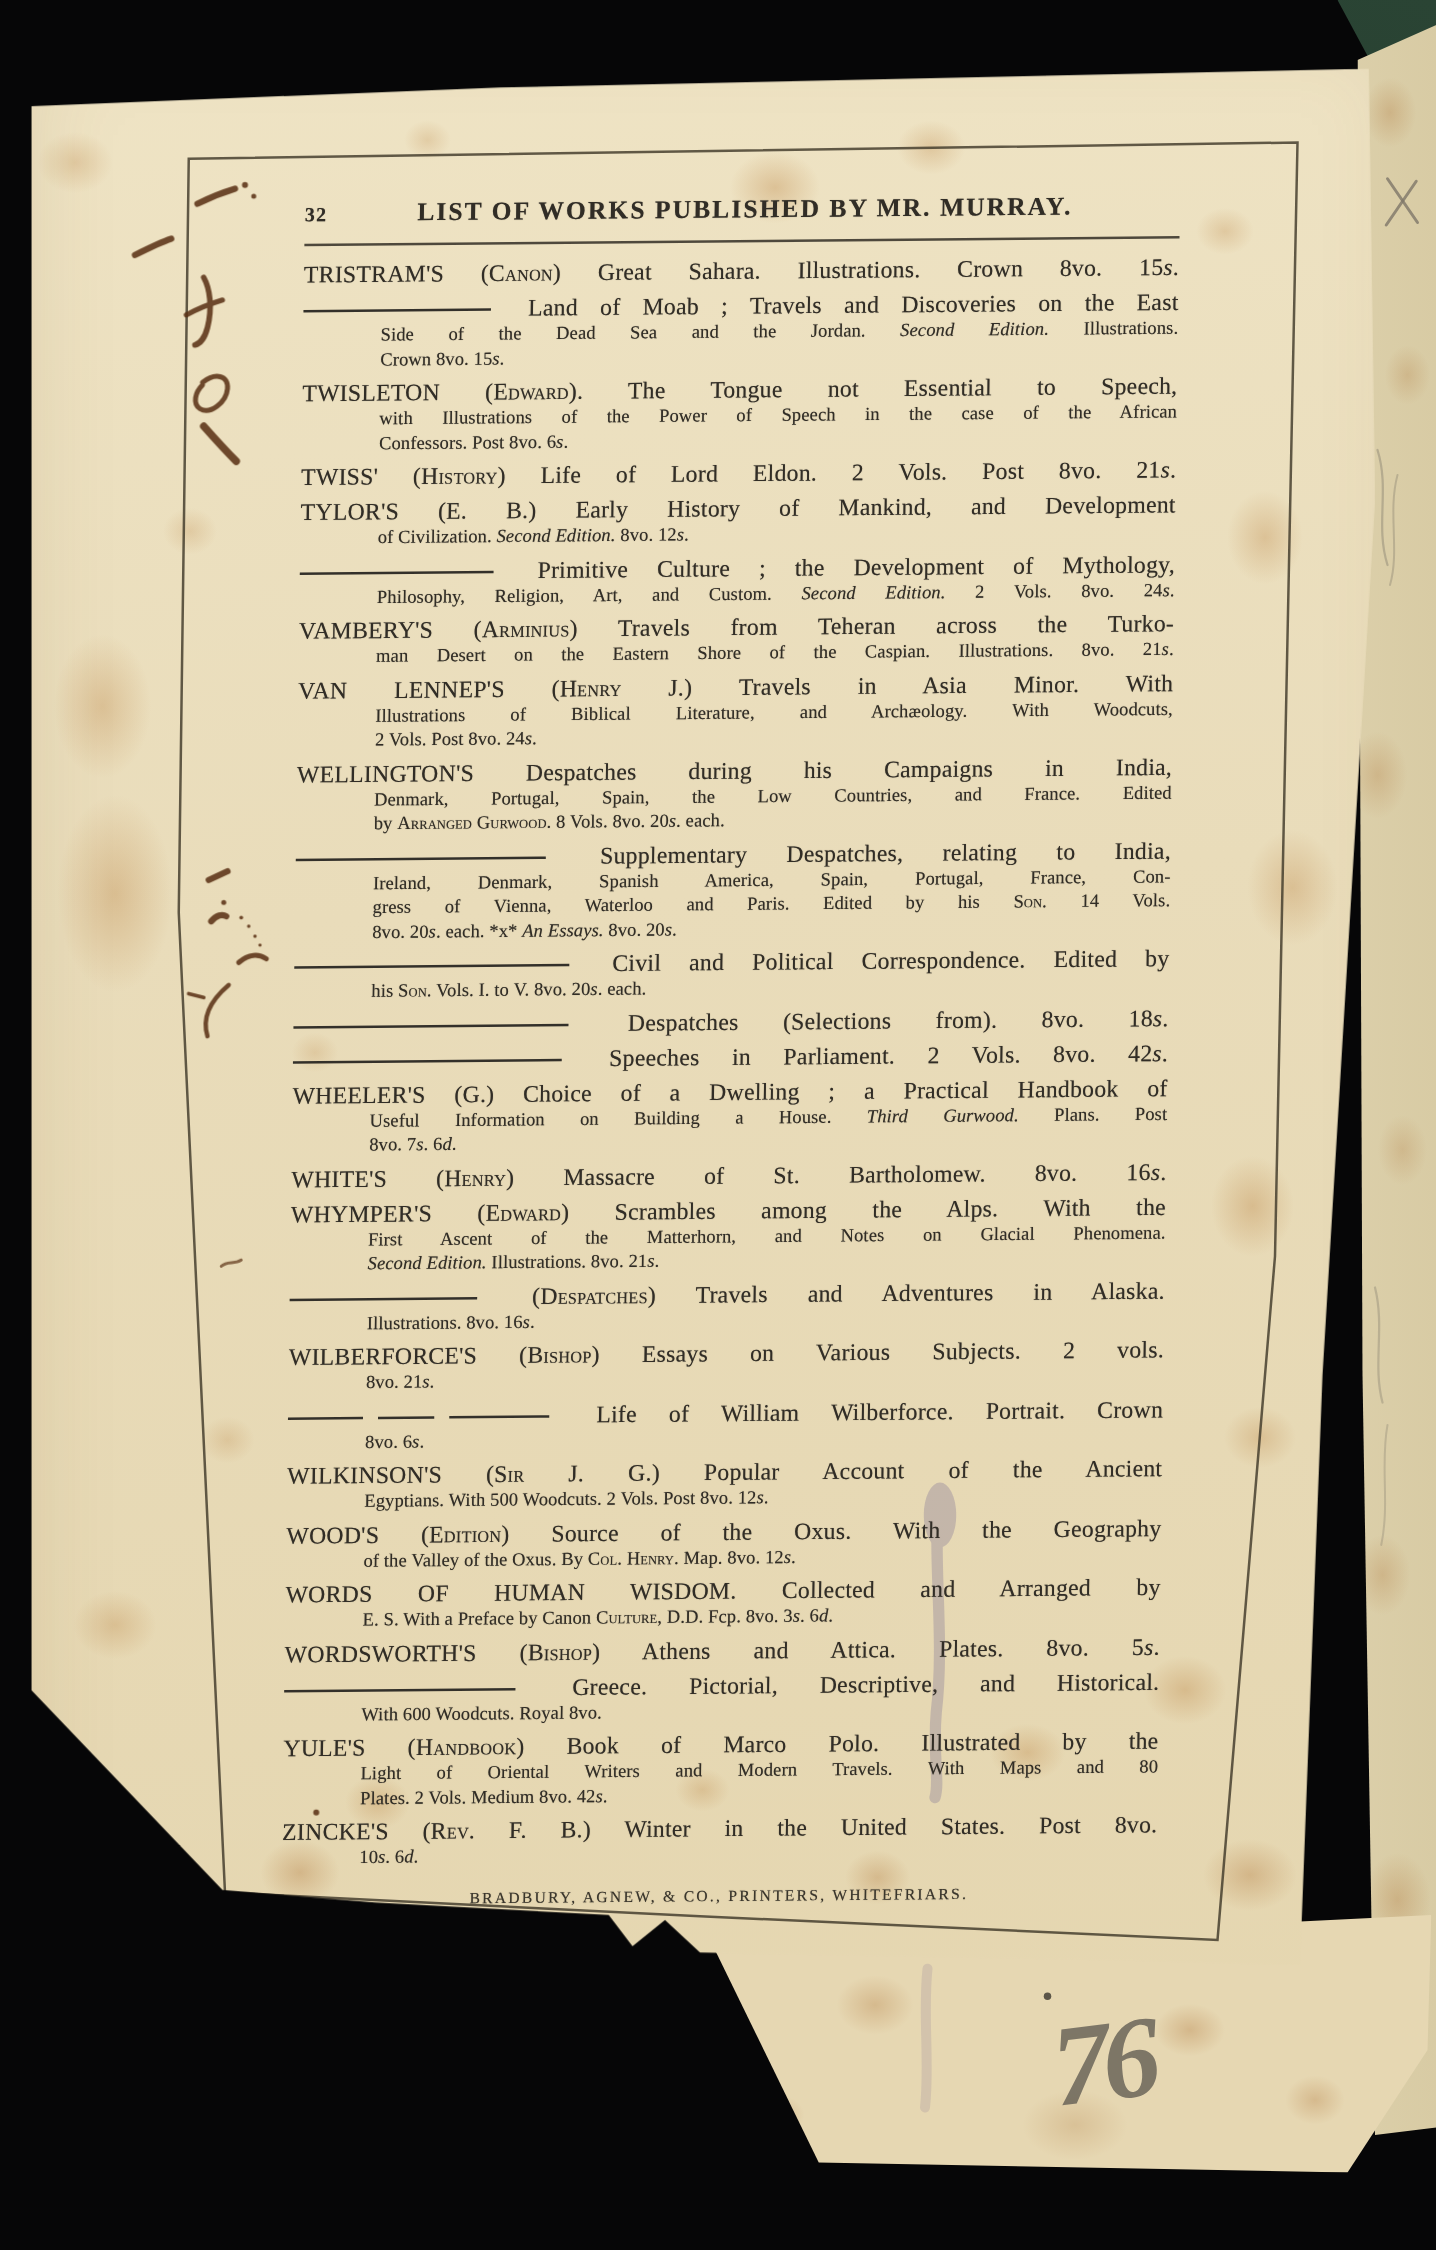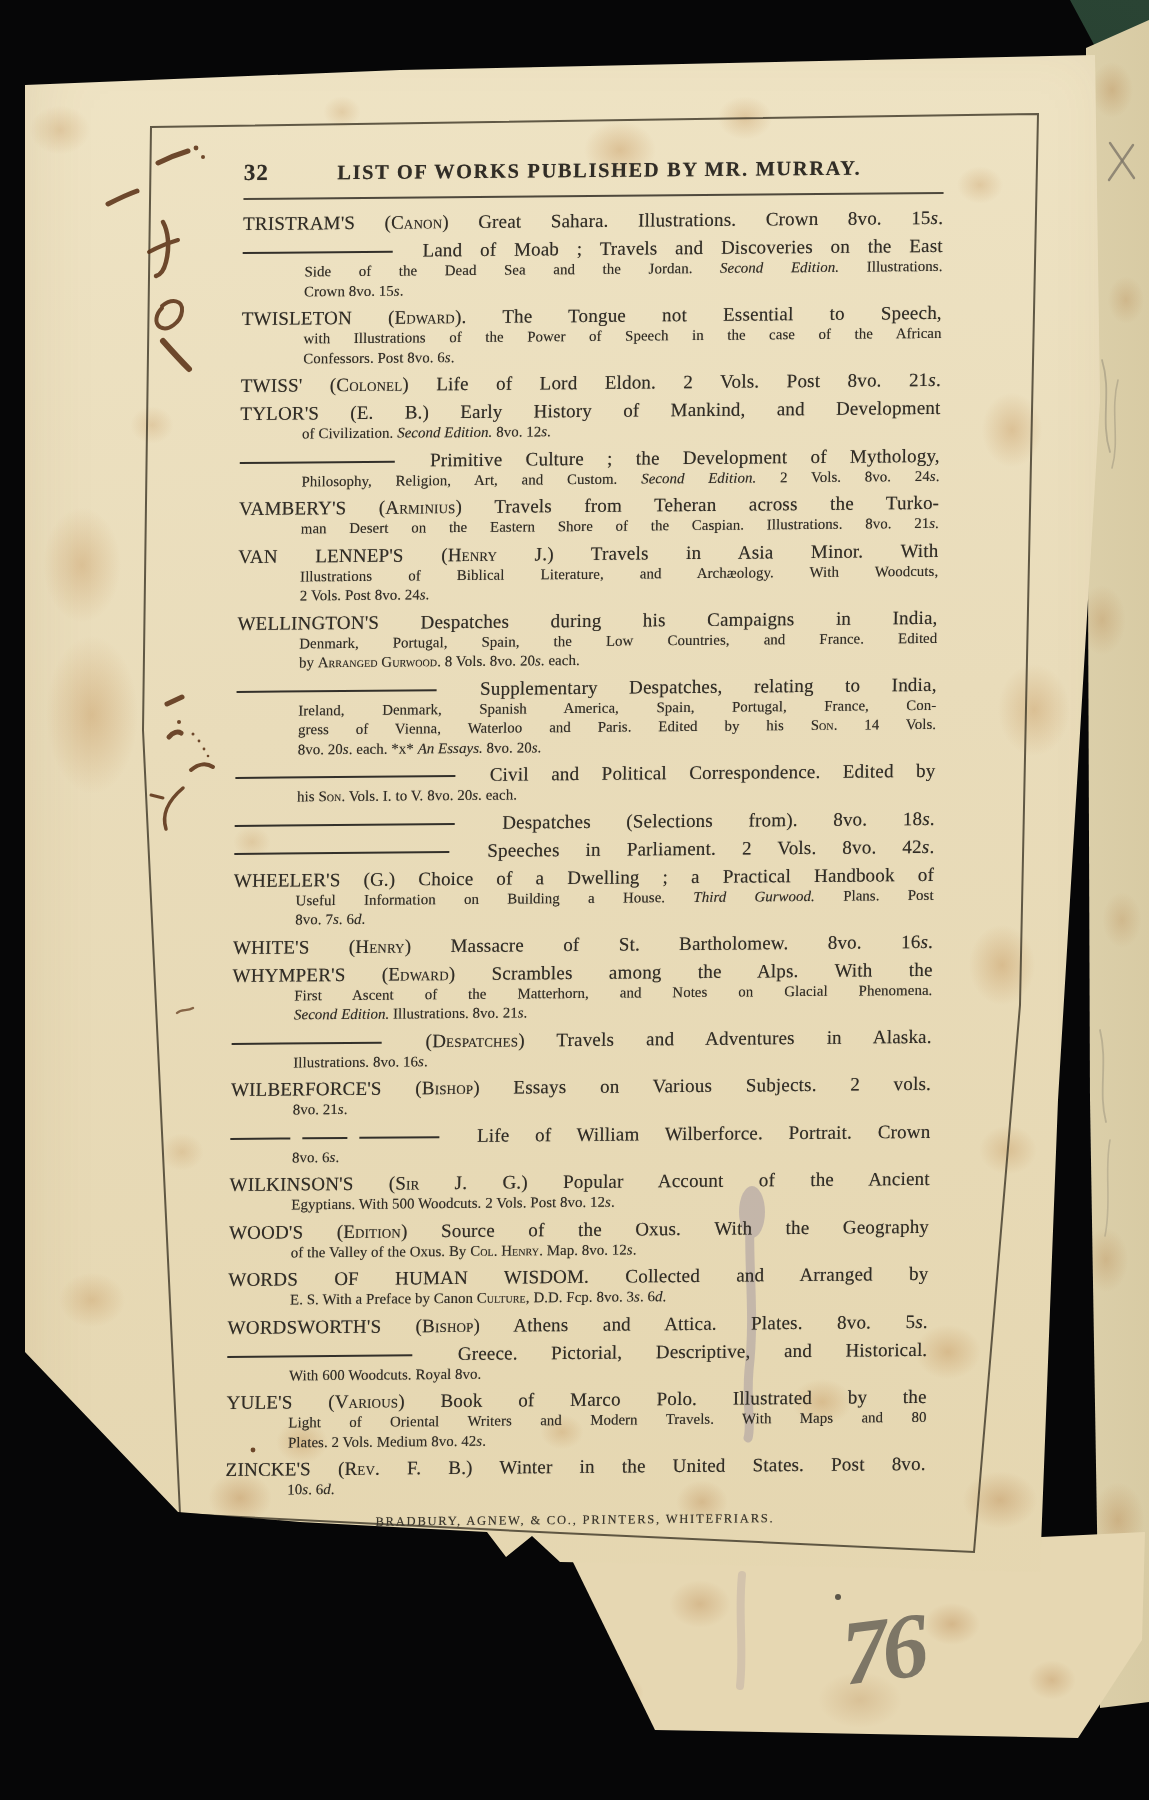--- a/index.html
+++ b/index.html
@@ -94,21 +94,21 @@
   svg.overlay{position:absolute;inset:0;width:1149px;height:1800px;pointer-events:none;}
 
   
   .content{
     position:absolute;left:244px;top:160px;width:700px;
     transform:skewX(-1.3deg) rotate(-0.5deg);transform-origin:0 0;
     color:#312d26;
     text-shadow:0 0 .7px rgba(49,45,38,.55);
   }
   .header-row{display:flex;align-items:baseline;}
-  .pgnum{font-size:23px;font-weight:bold;letter-spacing:1px;}
+  .pgnum{font-size:16px;font-weight:bold;letter-spacing:1px;}
   .title{flex:1;text-align:center;font-size:20.5px;font-weight:bold;letter-spacing:1.6px;margin-right:14px;}
   .rule{border-top:2.2px solid #3c372d;margin-top:12px;opacity:.9;}
   .entries{margin-top:13px;}
   .entry{margin-top:6px;}
   .line{text-align:left;}
   .line.head{font-size:19px;line-height:22px;letter-spacing:.2px;}
   .line.cont{font-size:14.8px;line-height:19.5px;margin-left:62px;letter-spacing:.1px;}
   .line.just{text-align:justify;text-align-last:justify;}
   .sc{font-variant:small-caps;}
   .it{font-style:italic;}
@@ -192,21 +192,21 @@
             <div class="line head just"><span class="dash" style="width: 150px;"></span> Land of Moab ; Travels and Discoveries on the East</div>
             <div class="line cont just">Side of the Dead Sea and the Jordan.  <span class="it">Second Edition.</span>  Illustrations.</div>
             <div class="line cont">Crown 8vo.  15<span class="it">s</span>.</div>
           </div>
           <div class="entry">
             <div class="line head just">TWISLETON (<span class="sc">Edward</span>).  The Tongue not Essential to Speech,</div>
             <div class="line cont just">with Illustrations of the Power of Speech in the case of the African</div>
             <div class="line cont">Confessors.  Post 8vo.  6<span class="it">s</span>.</div>
           </div>
           <div class="entry">
-            <div class="line head just">TWISS' (<span class="sc">Colonel</span>) Life of Lord Eldon.  2 Vols.  Post 8vo.  21<span class="it">s</span>.</div>
+            <div class="line head just">TWISS' (<span class="sc">History</span>) Life of Lord Eldon.  2 Vols.  Post 8vo.  21<span class="it">s</span>.</div>
           </div>
           <div class="entry">
             <div class="line head just">TYLOR'S (E. B.)  Early History of Mankind, and Development</div>
             <div class="line cont">of Civilization.  <span class="it">Second Edition.</span>  8vo.  12<span class="it">s</span>.</div>
           </div>
           <div class="entry">
             <div class="line head just"><span class="dash" style="width: 155px;"></span> Primitive Culture ; the Development of Mythology,</div>
             <div class="line cont just">Philosophy, Religion, Art, and Custom.  <span class="it">Second Edition.</span>  2 Vols. 8vo. 24<span class="it">s</span>.</div>
           </div>
           <div class="entry">
@@ -277,21 +277,21 @@
             <div class="line cont">E. S.  With a Preface by Canon <span class="sc">Culture</span>, D.D.  Fcp. 8vo.  3<span class="it">s</span>. 6<span class="it">d</span>.</div>
           </div>
           <div class="entry">
             <div class="line head just">WORDSWORTH'S (<span class="sc">Bishop</span>) Athens and Attica.  Plates.  8vo.  5<span class="it">s</span>.</div>
           </div>
           <div class="entry">
             <div class="line head just"><span class="dash" style="width: 185px;"></span> Greece.  Pictorial, Descriptive, and Historical.</div>
             <div class="line cont">With 600 Woodcuts.  Royal 8vo.</div>
           </div>
           <div class="entry">
-            <div class="line head just">YULE'S (<span class="sc">Various</span>) Book of Marco Polo.  Illustrated by the</div>
+            <div class="line head just">YULE'S (<span class="sc">Handbook</span>) Book of Marco Polo.  Illustrated by the</div>
             <div class="line cont just">Light of Oriental Writers and Modern Travels.  With Maps and 80</div>
             <div class="line cont">Plates.  2 Vols.  Medium 8vo.  42<span class="it">s</span>.</div>
           </div>
           <div class="entry">
             <div class="line head just">ZINCKE'S (<span class="sc">Rev.</span> F. B.) Winter in the United States.  Post 8vo.</div>
             <div class="line cont">10<span class="it">s</span>. 6<span class="it">d</span>.</div>
           </div>
         </div>
       <div class="footer">BRADBURY, AGNEW, &amp; CO., PRINTERS, WHITEFRIARS.</div>
     </div>

